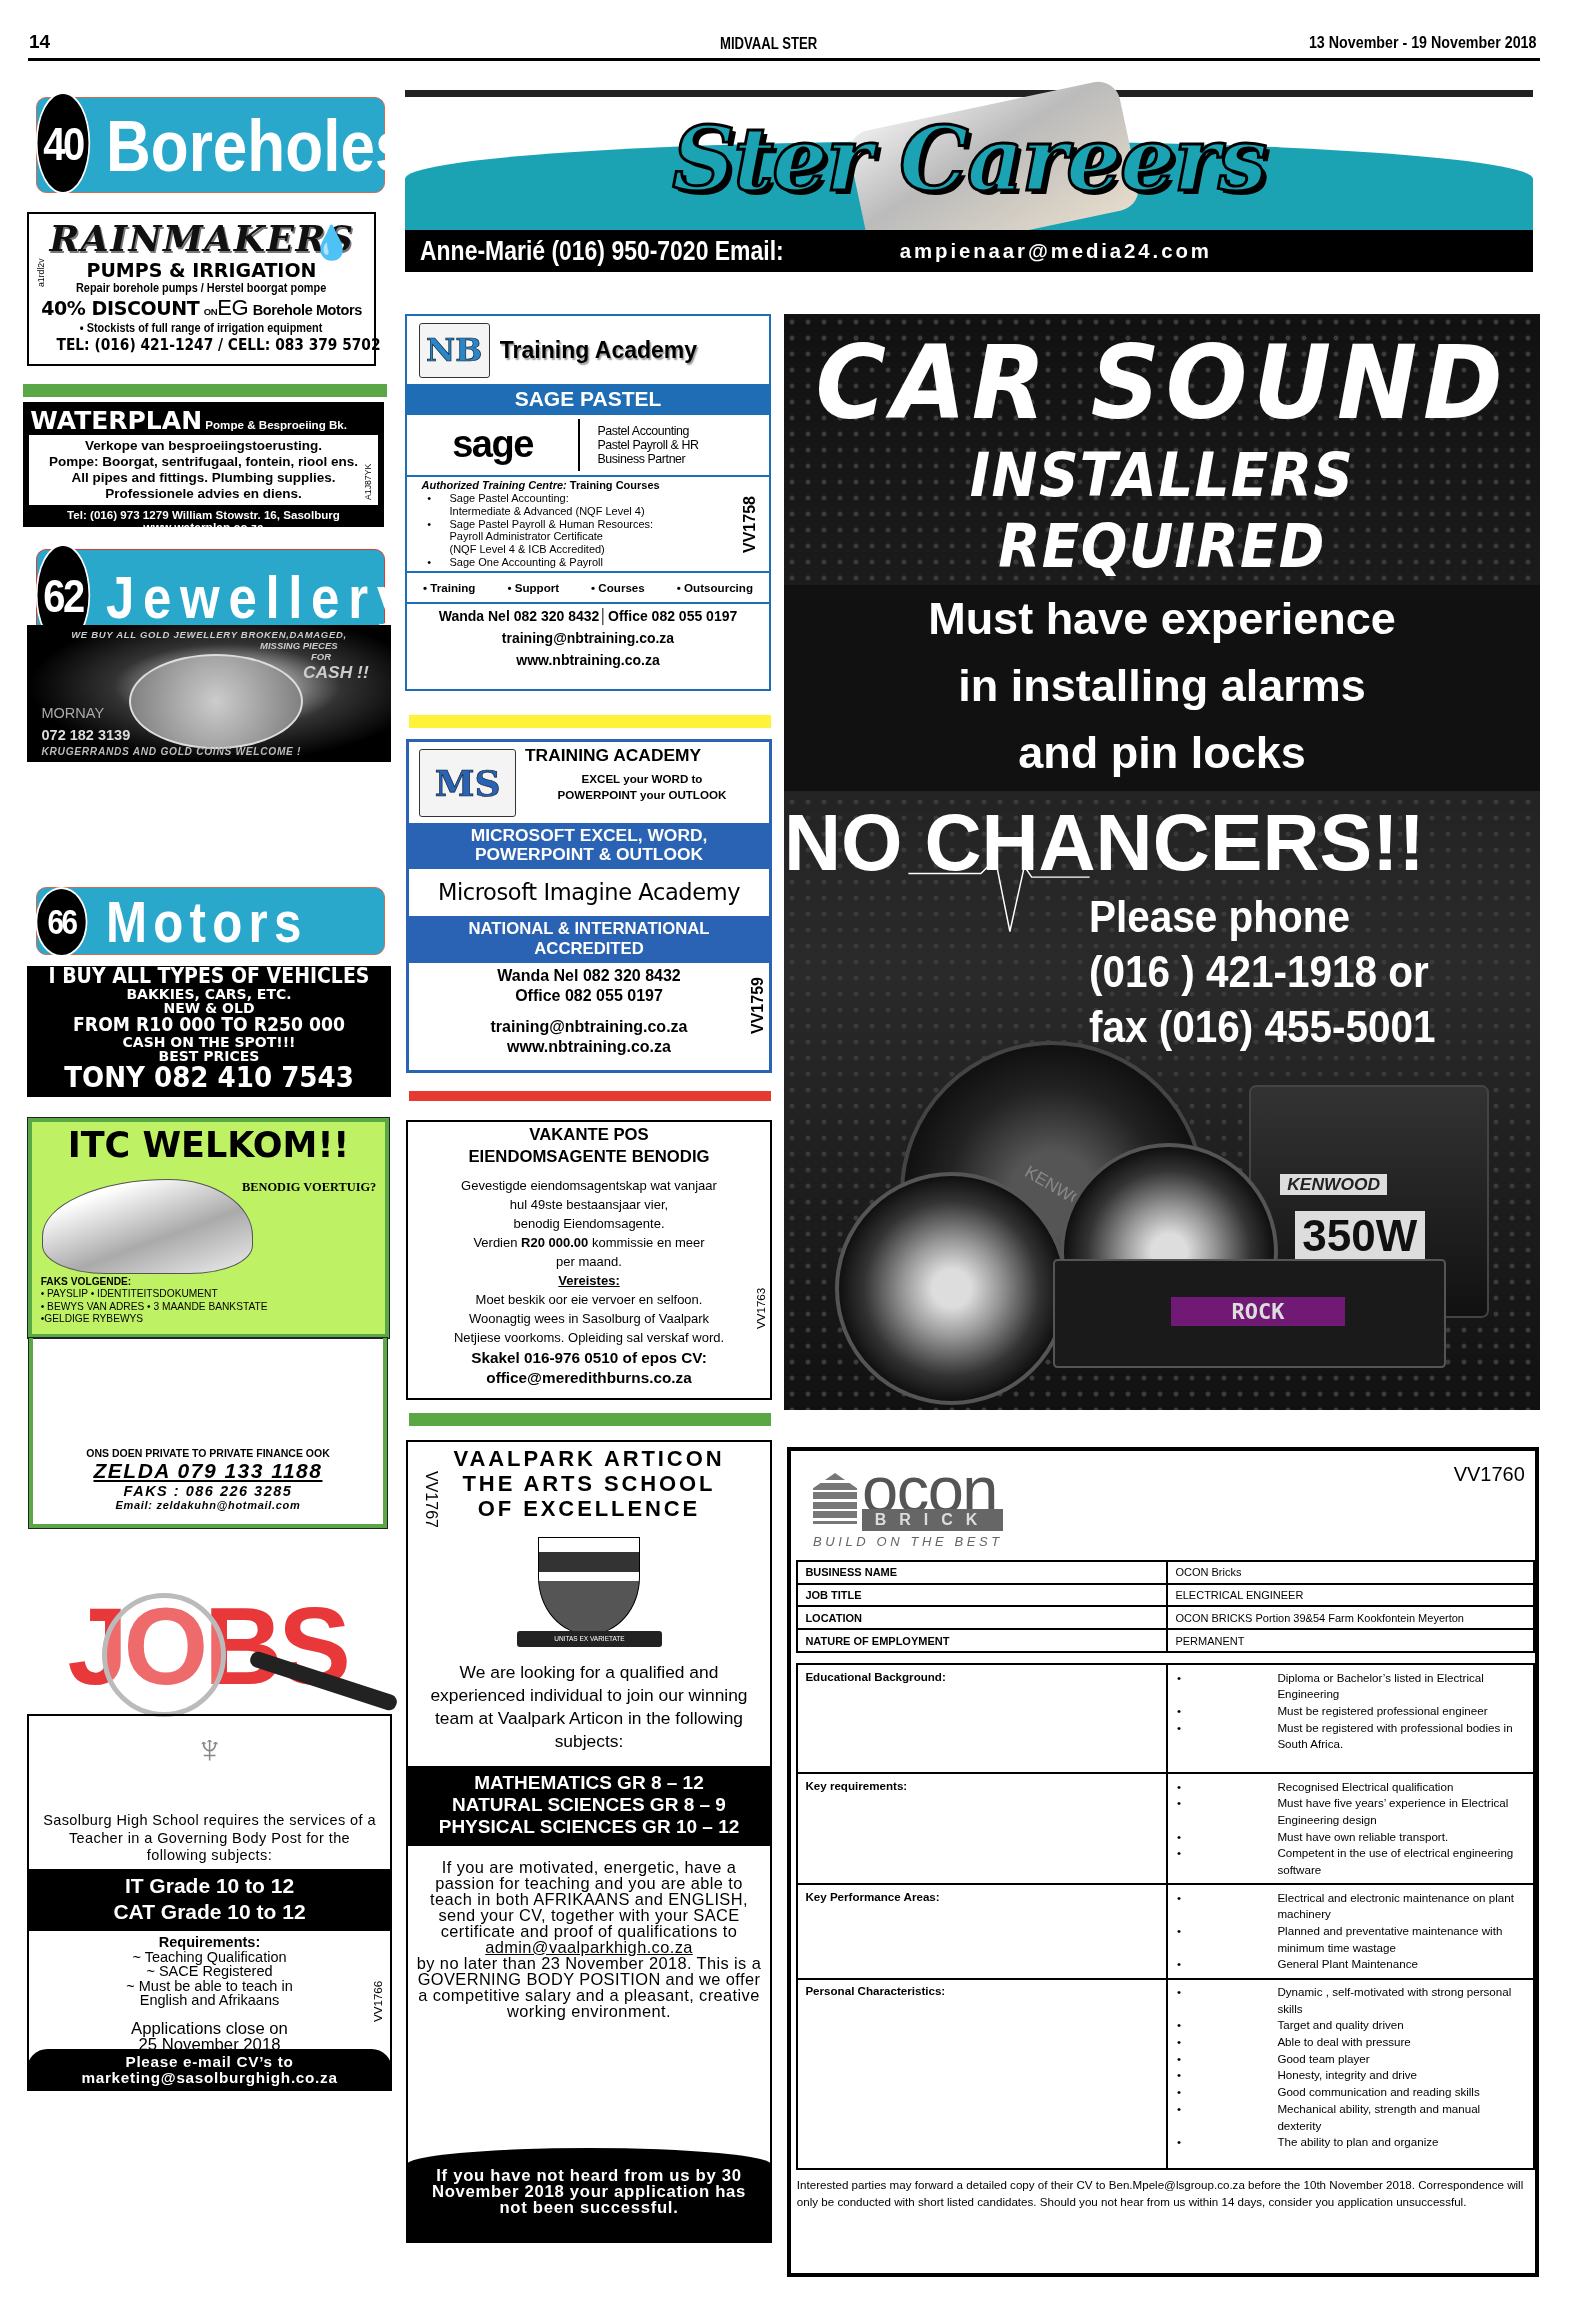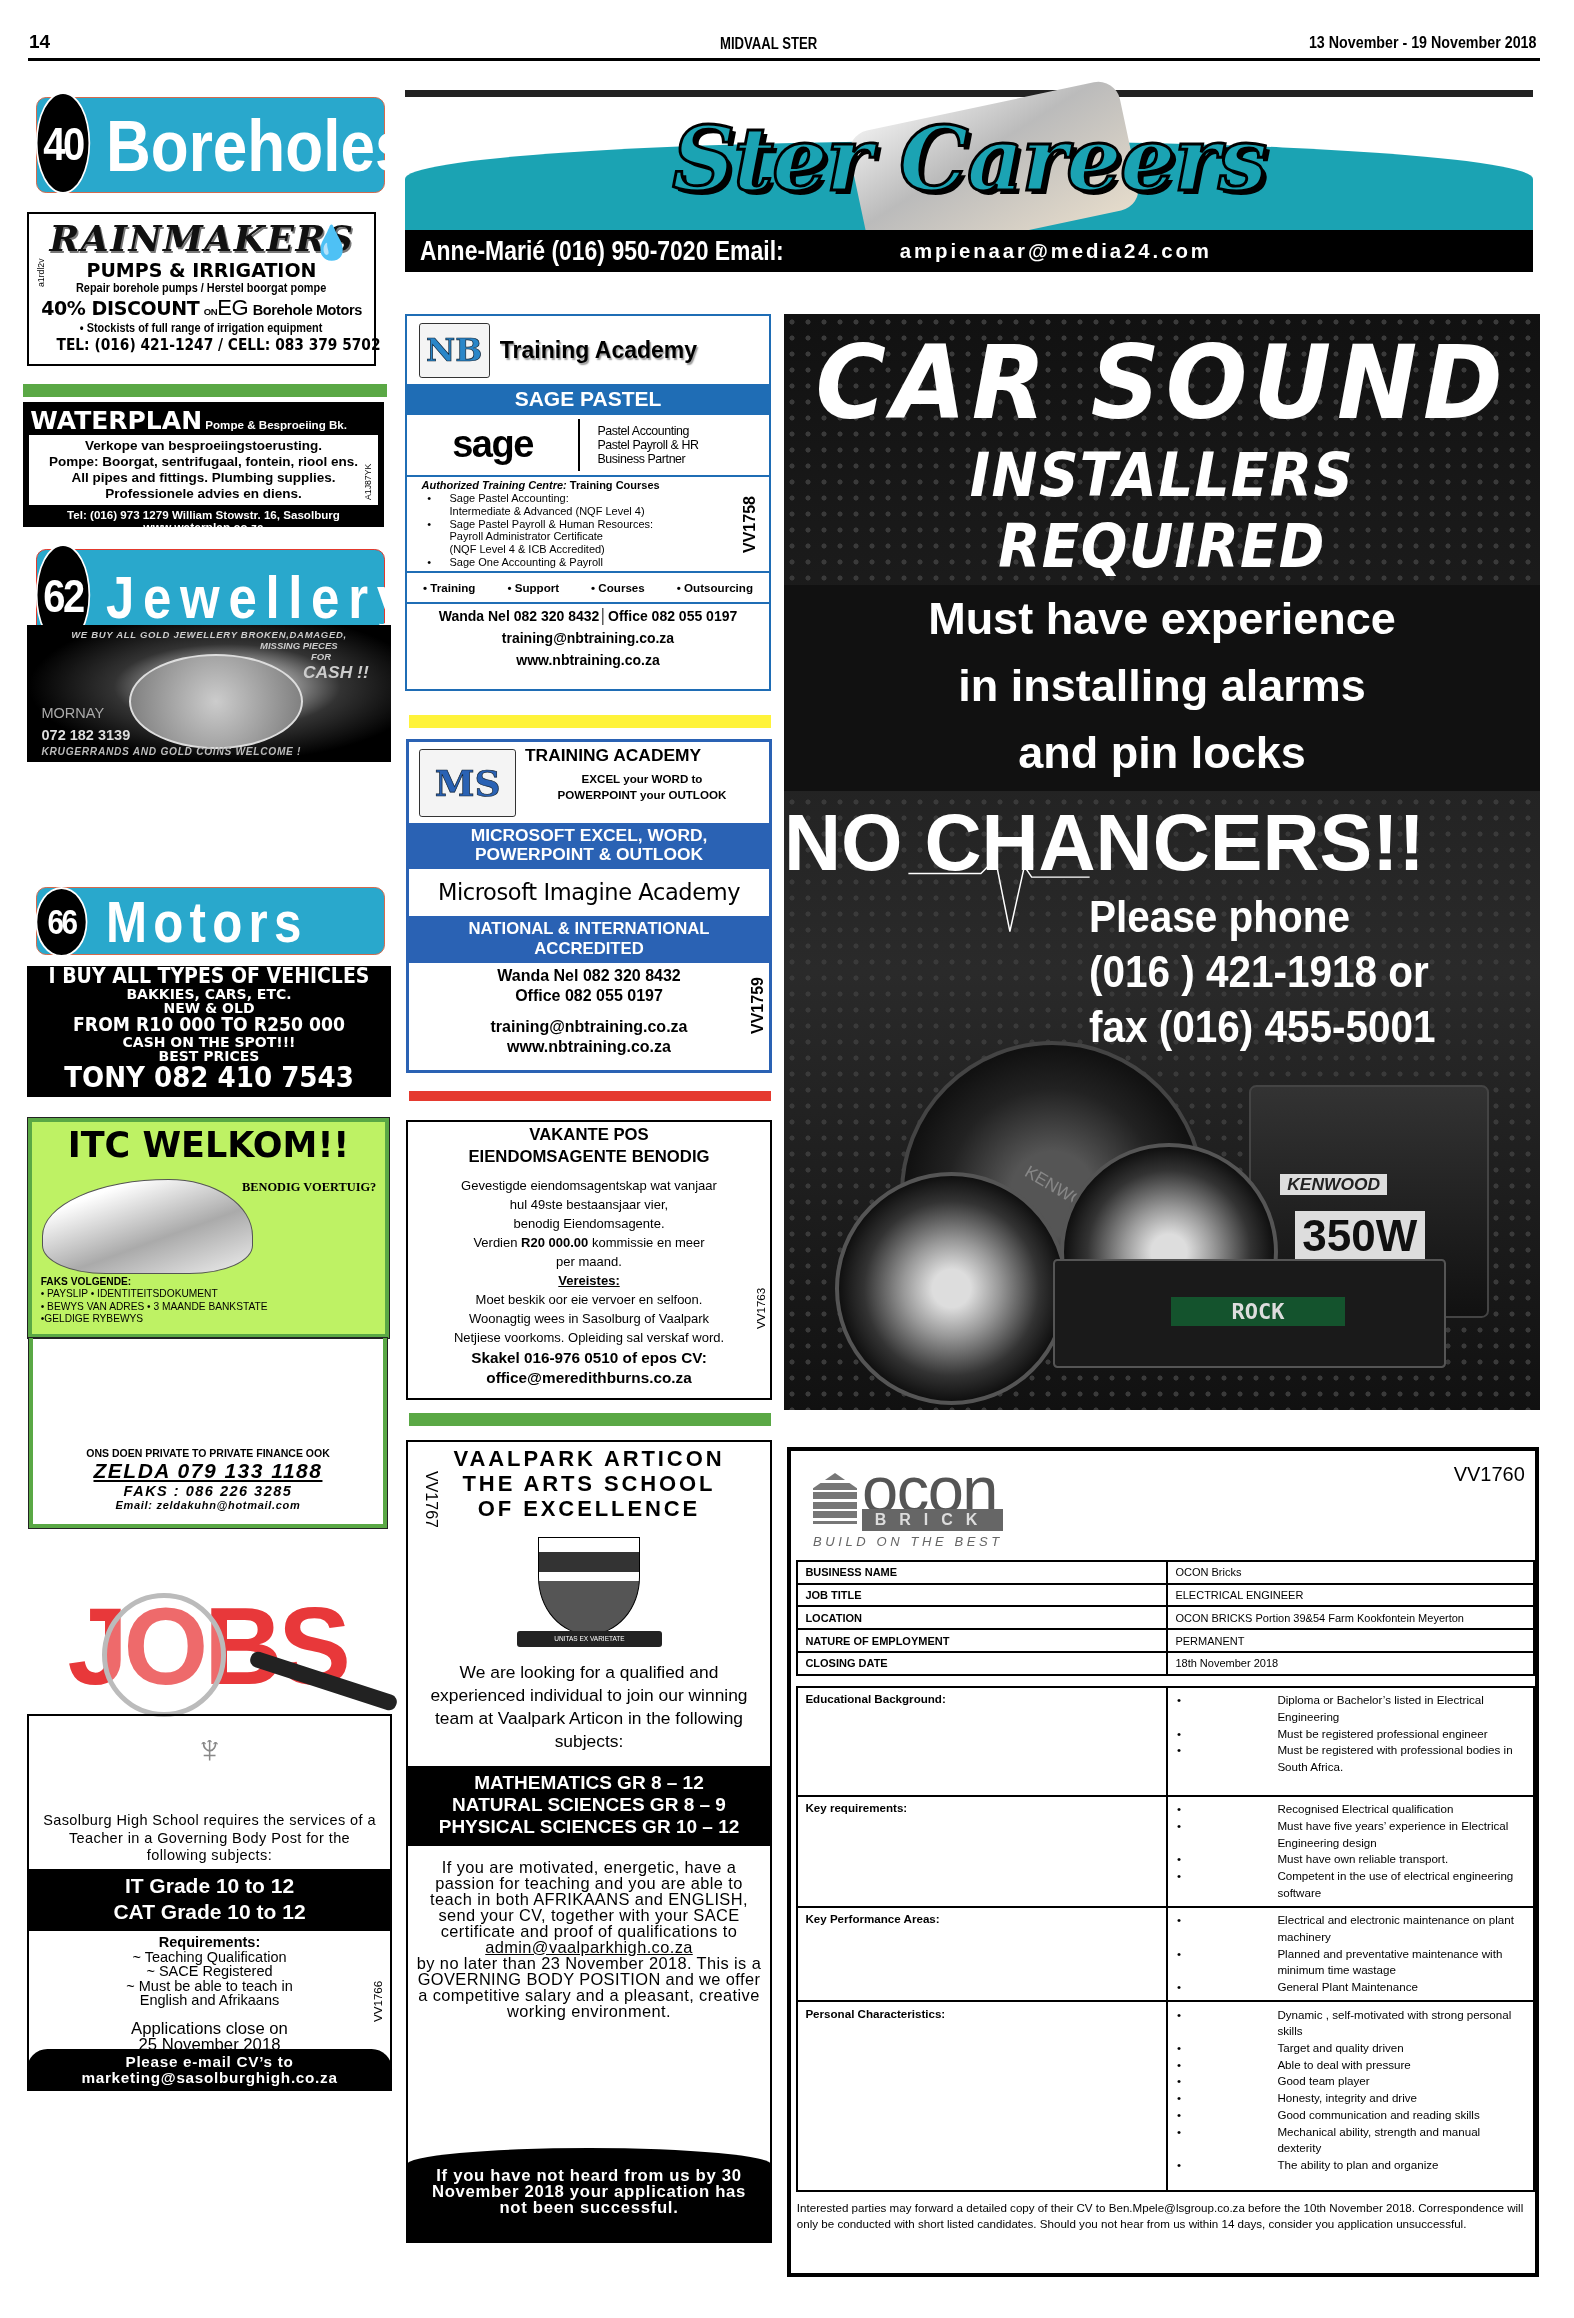--- a/index.html
+++ b/index.html
@@ -344,21 +344,21 @@
     <div class="abs" style="left:58px;top:0;width:305px;height:305px;border-radius:50%;background:radial-gradient(circle,#555 0 20%,#222 50%,#111 70%);border:4.4px solid #444">
         <span class="abs" style="left:116px;top:138px;color:#888;font-size:17.4px;transform:rotate(30deg)">KENWOOD</span>
       </div>
     <div class="abs" style="left:407px;top:44px;width:240px;height:233px;background:linear-gradient(180deg,#333,#111);border:2.9px solid #444;border-radius:7.3px">
       <div class="abs b" style="left:29px;top:87px;color:#222;background:#ddd;padding:0 7.3px;font-size:17.4px;font-style:italic">KENWOOD</div>
       <div class="abs b" style="left:44px;top:124px;color:#111;background:#ddd;padding:0 7.3px;font-size:44px">350W</div>
     </div>
     <div class="abs" style="left:-7.3px;top:131px;width:233px;height:233px;border-radius:50%;background:radial-gradient(circle,#ddd 0 12%,#999 30%,#333 55%,#111 70%);border:4.4px solid #555"></div>
     <div class="abs" style="left:218px;top:102px;width:218px;height:218px;border-radius:50%;background:radial-gradient(circle,#ddd 0 12%,#999 30%,#333 55%,#111 70%);border:4.4px solid #555"></div>
     <div class="abs" style="left:211px;top:218px;width:393px;height:109px;background:#1a1a1a;border:2.9px solid #555;border-radius:4.4px">
-      <div class="abs b" style="left:116px;top:36px;width:174px;height:29px;background:#14532d;color:#ddd;font-family:'DejaVu Sans Mono',monospace;font-size:22px;text-align:center;line-height:29px">ROCK</div>
+      <div class="abs b" style="left:116px;top:36px;width:174px;height:29px;background:#701a75;color:#ddd;font-family:'DejaVu Sans Mono',monospace;font-size:22px;text-align:center;line-height:29px">ROCK</div>
     </div>
   </div>
 </div>
 
 <div class="abs ocon">
   <div class="abs" style="right:10.2px;top:11.6px;font-size:20px">VV1760</div>
   <div style="height:106px;position:relative">
     <div class="abs" style="left:22px;top:22px;width:44px;height:51px;background:repeating-linear-gradient(180deg,#777 0 7.3px,#fff 7.3px 9.5px);clip-path:polygon(50% 0,100% 30%,100% 100%,0 100%,0 30%)"></div>
     <div class="abs logo-txt" style="left:71px;top:5.8px">ocon</div>
     <div class="abs b" style="left:71px;top:58px;width:141px;height:22px;background:#666;color:#ddd;font-size:16px;letter-spacing:13px;text-align:center;line-height:22px">BRICK</div>
@@ -374,24 +374,20 @@
           <td class="k" style="font-size:11px">JOB TITLE</td>
           <td style="font-size:11px">ELECTRICAL  ENGINEER</td>
         </tr>
     <tr>
           <td class="k" style="font-size:11px">LOCATION</td>
           <td style="font-size:11px">OCON BRICKS  Portion 39&amp;54 Farm Kookfontein Meyerton</td>
         </tr>
     <tr>
           <td class="k" style="font-size:11px">NATURE OF EMPLOYMENT</td>
           <td style="font-size:11px">PERMANENT</td>
-        </tr>
-    <tr>
-          <td class="k" style="font-size:11px">CLOSING DATE</td>
-          <td style="font-size:11px">18th November 2018</td>
         </tr>
   </tbody>
     </table>
   <table style="margin-top:10.2px">
     <tbody>
         <tr style="height:109px">
           <td class="k">Educational Background:</td>
           <td>
             <ul>
       <li>Diploma or Bachelor’s listed in Electrical Engineering</li>

